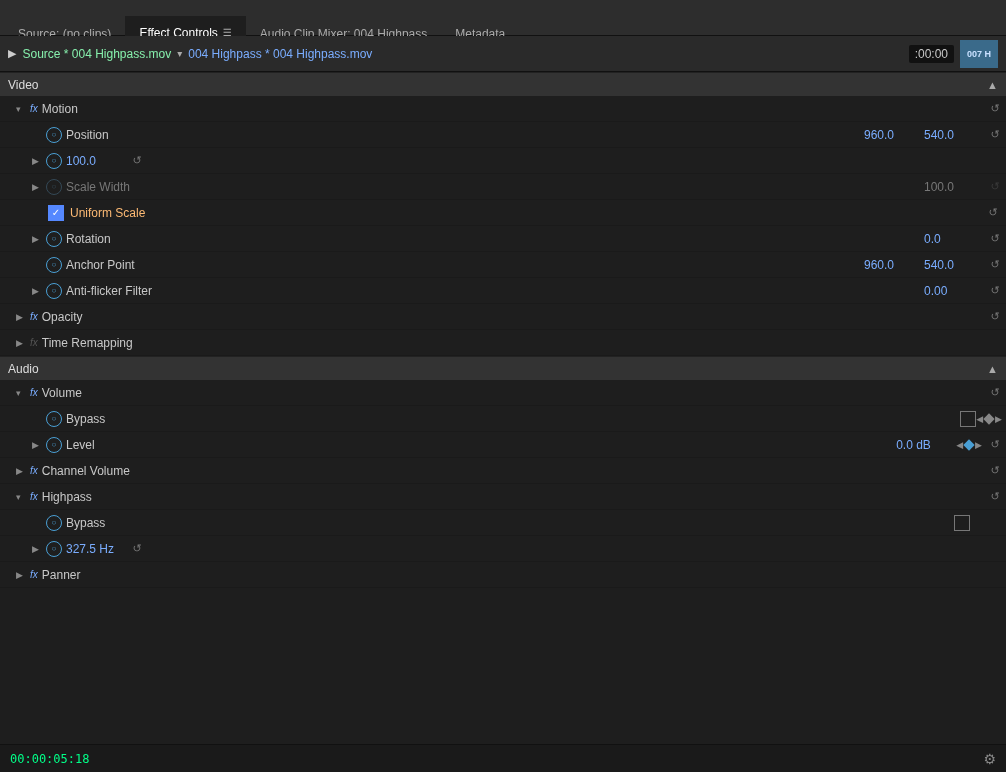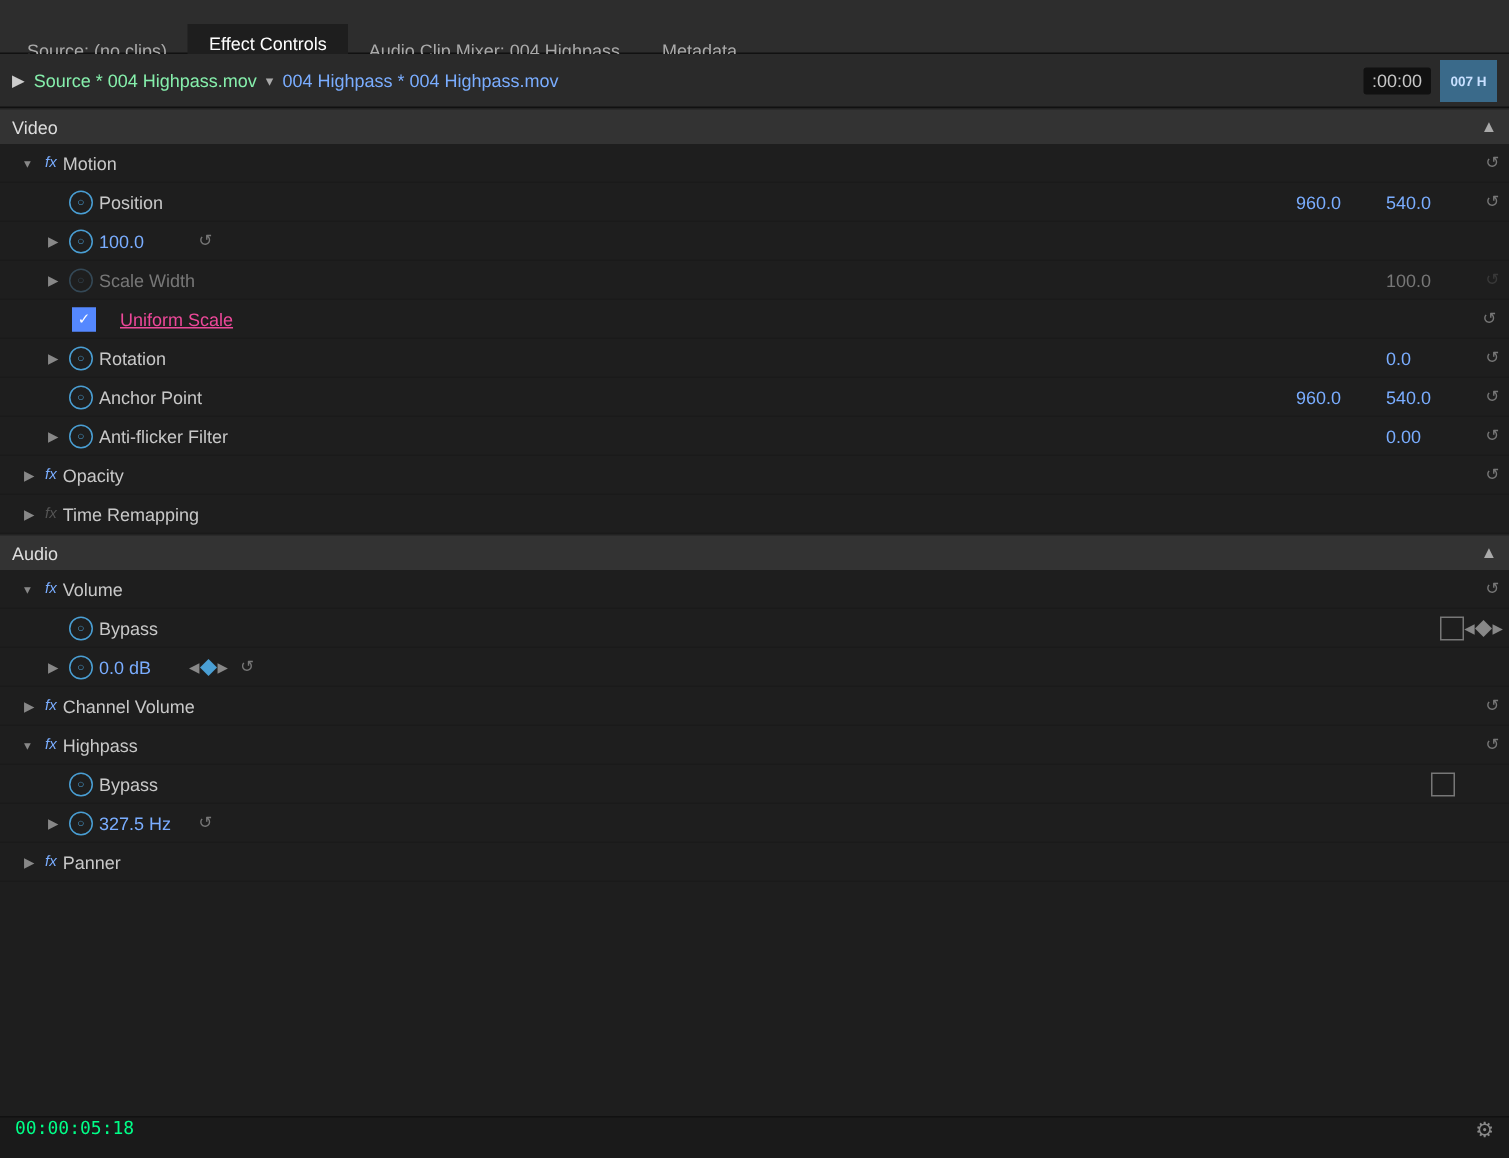--- a/index.html
+++ b/index.html
@@ -34,21 +34,20 @@
       height: 100%;
       display: flex;
       align-items: center;
       gap: 5px;
       margin-top: 32px;
     }
     .tab.active {
       color: #fff;
       border-bottom: 2px solid #ffffff;
       background: #1e1e1e;
-      flex-direction: column;
     }
     .tab-menu-icon {
       font-size: 10px;
       color: #aaa;
     }
 
     
     .source-bar {
       background: #2a2a2a;
       height: 36px;
@@ -239,21 +238,21 @@
       height: 26px;
       padding-left: 48px;
       border-bottom: 1px solid #1a1a1a;
     }
 
     
     .status-bar {
       height: 28px;
       background: #1a1a1a;
       display: flex;
-      align-items: flex-start;
+      align-items: center;
       padding: 0 10px;
       border-top: 1px solid #111;
       flex-shrink: 0;
     }
     .timecode {
       color: #00ff88;
       font-size: 12px;
       font-family: monospace;
     }
     .settings-gear {
@@ -331,21 +330,21 @@
       <div class="reset-icon" style="opacity:0.4;">○</div>
       <span class="row-label" style="color:#777;">Scale Width</span>
       <span class="row-value muted">100.0</span>
       <span class="row-reset-btn" style="opacity:0.3;">↺</span>
     </div>
 
     <div class="uniform-scale-row">
       <div class="checkbox-area checked">
         <span style="color:#fff;font-size:10px;">✓</span>
       </div>
-      <span style="margin-left:16px;color:#ec4899;font-size:12px;text-decoration:underline;">Uniform Scale</span>
+      <span style="margin-left:6px;color:#fdba74;font-size:12px;">Uniform Scale</span>
       <span class="row-reset-btn" style="margin-left:auto;padding-right:4px;">↺</span>
     </div>
 
     <div class="effect-row indent-2">
       <span class="expand-icon">▶</span>
       <div class="reset-icon blue-anim">○</div>
       <span class="row-label">Rotation</span>
       <span class="row-value">0.0</span>
       <span class="row-reset-btn">↺</span>
     </div>
@@ -401,20 +400,21 @@
       <span style="margin-left:auto; display:flex; align-items:center; gap:2px; padding-right:4px; color:#888; font-size:9px;">
         <span>◀</span>
         <span style="width:8px;height:8px;background:#888;transform:rotate(45deg);display:inline-block;"></span>
         <span>▶</span>
       </span>
     </div>
 
     <div class="effect-row indent-2">
       <span class="expand-icon">▶</span>
       <div class="reset-icon blue-anim">○</div>
+      <span class="row-label">Level</span>
       <span class="row-value">0.0 dB</span>
       <span style="display:flex; align-items:center; gap:2px; color:#888; font-size:9px; padding-right:2px;">
         <span>◀</span>
         <span style="width:8px;height:8px;background:#4a9fd4;transform:rotate(45deg);display:inline-block;"></span>
         <span>▶</span>
       </span>
       <span class="row-reset-btn">↺</span>
     </div>
 
     <div class="effect-row indent-1">

